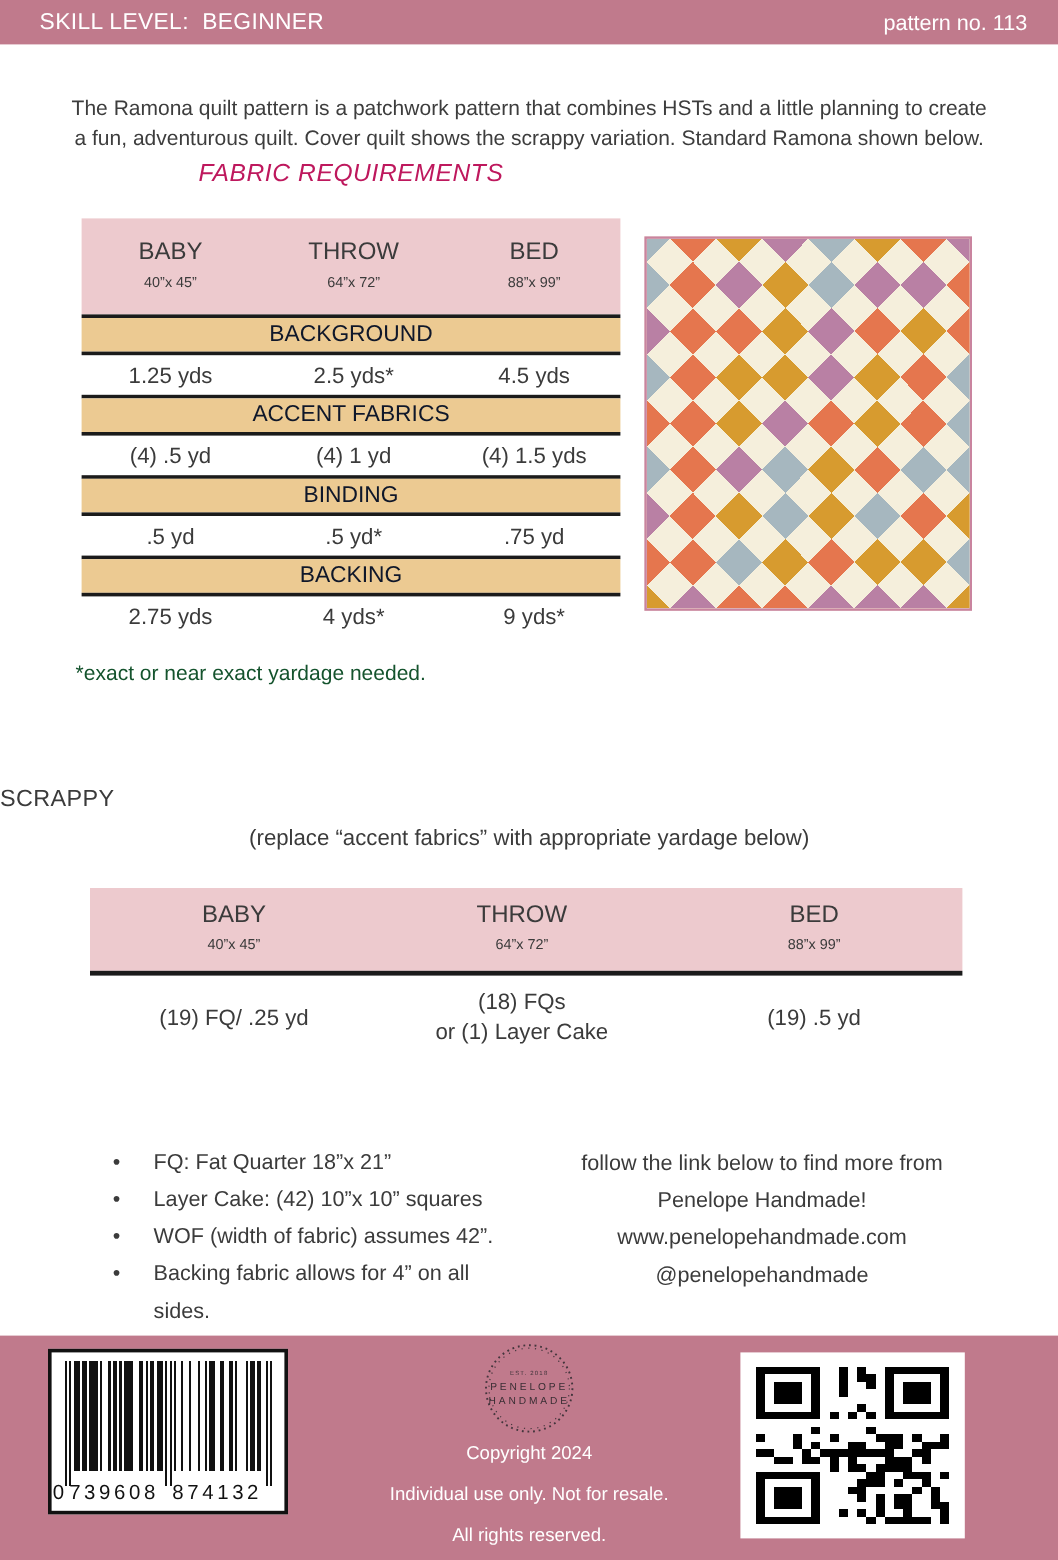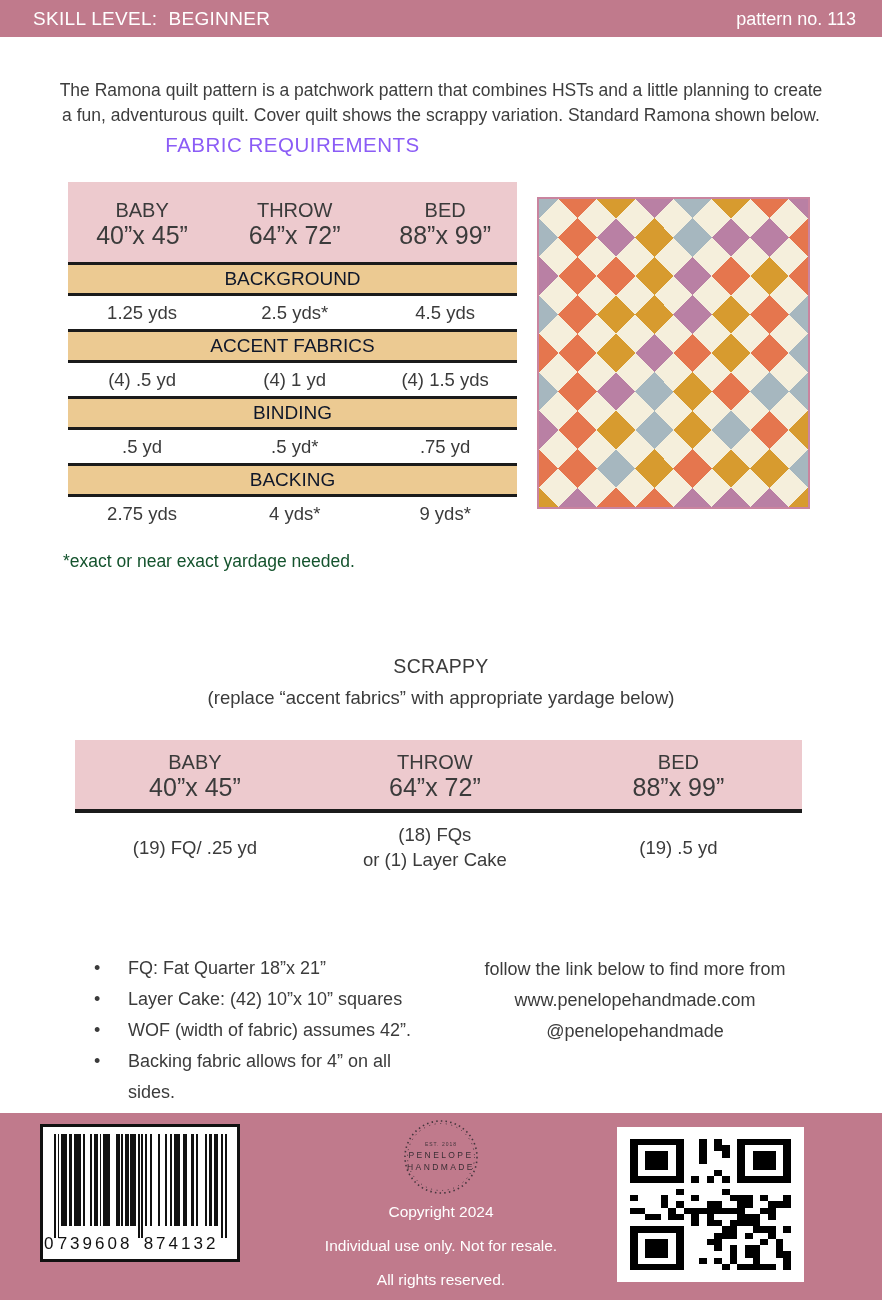--- a/index.html
+++ b/index.html
@@ -8,38 +8,38 @@
     font-family:"Liberation Sans",sans-serif;color:#3b3b3b;
   }
   .abs{position:absolute;}
   
   .topbar{left:0;top:0;width:882px;height:37px;background:#c07a8c;color:#fff;}
   .topbar .left{position:absolute;left:33px;top:8px;font-size:19px;letter-spacing:.3px;}
   .topbar .right{position:absolute;right:26px;top:9px;font-size:18px;}
   
   .intro{left:0;top:46px;width:882px;text-align:center;font-size:17.5px;line-height:25px;color:#3d3d3d;margin-top:32px;}
   
-  .fr-title{left:68px;top:133px;width:449px;text-align:center;font-size:20.5px;letter-spacing:.5px;color:#8b5cf6;}
+  .fr-title{left:68px;top:133px;width:449px;text-align:center;font-size:20.5px;letter-spacing:.5px;color:#be185d;font-style:italic;}
   
   .ftable{left:68px;top:182px;width:449px;}
   .thead{display:flex;background:#edcace;height:80px;align-items:center;}
   .thead .col{text-align:center;}
   .thead .cname{font-size:20px;line-height:25px;}
-  .thead .csize{font-size:25px;line-height:24px;}
+  .thead .csize{font-size:12px;line-height:24px;}
   .w1{width:33%;} .w2{width:35%;} .w3{width:32%;}
   .hline{height:3px;background:#1b1b1b;}
   .band{background:#ecca92;height:28px;display:flex;align-items:center;justify-content:center;font-size:19px;color:#0f172a;}
   .vrow{display:flex;height:33px;align-items:center;}
   .vrow .col{text-align:center;font-size:18.5px;}
   .footnote{left:63px;top:551px;font-size:17.5px;color:#14532d;}
   
   .quilt{left:537px;top:197px;width:273px;height:312px;border:2px solid #c9849f;box-sizing:border-box;background:#f5efdc;}
   .quilt svg{display:block;width:100%;height:100%;}
   
-  .sc-title{left:0;top:655px;width:882px;text-align:center;font-size:19.5px;letter-spacing:.3px;}
+  .sc-title{left:0;top:655px;width:882px;font-size:19.5px;letter-spacing:.3px;}
   .sc-sub{left:0;top:687px;width:882px;text-align:center;font-size:18.5px;}
   .stable{left:75px;top:740px;width:727px;}
   .stable .thead{height:69px;}
   .sline{height:4px;background:#1b1b1b;}
   .svals{display:flex;padding-top:9px;align-items:center;}
   .svals .col{text-align:center;font-size:18.5px;line-height:25px;}
   .sw1{width:33%;} .sw2{width:33%;} .sw3{width:34%;}
   
   .bullets{left:88px;top:953px;width:330px;font-size:18px;}
   .bullets .bitem{position:relative;padding-left:40px;line-height:31px;}
@@ -392,20 +392,21 @@
 
   <div class="abs bullets" id="bullet-list">
       <div class="bitem">FQ: Fat Quarter 18”x 21”</div>
       <div class="bitem">Layer Cake: (42) 10”x 10” squares</div>
       <div class="bitem">WOF (width of fabric) assumes 42”.</div>
       <div class="bitem">Backing fabric allows for 4” on all sides.</div>
     </div>
 
   <div class="abs links" id="links-block">
       <div class="lline">follow the link below to find more from</div>
+      <div class="lline">Penelope Handmade!</div>
       <div class="lline">www.penelopehandmade.com</div>
       <div class="lline">@penelopehandmade</div>
     </div>
 
   <div class="abs footer">
     <div class="barcode-box">
       <svg id="barcode-svg" viewBox="0 0 194 132" width="194" height="132" shape-rendering="crispEdges">
           <rect x="11.00" y="7" width="1.82" height="104" fill="#111"></rect>
           <rect x="14.64" y="7" width="1.82" height="104" fill="#111"></rect>
           <rect x="18.28" y="7" width="1.82" height="92" fill="#111"></rect>

